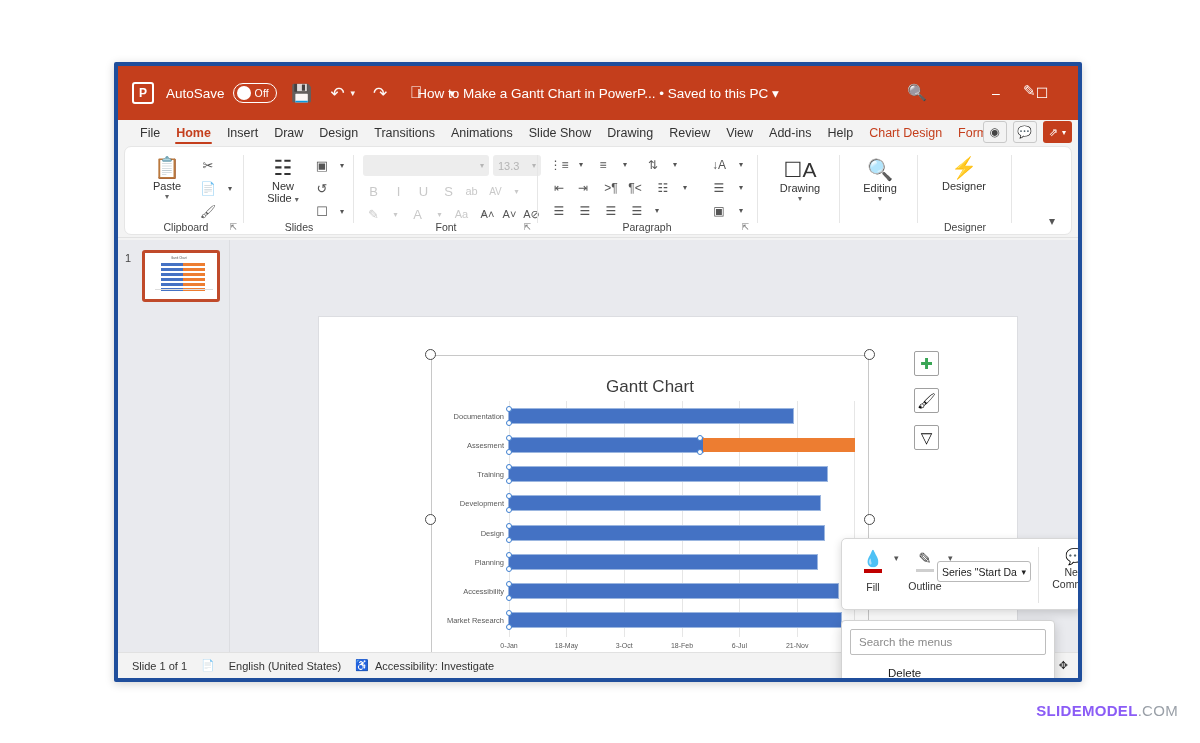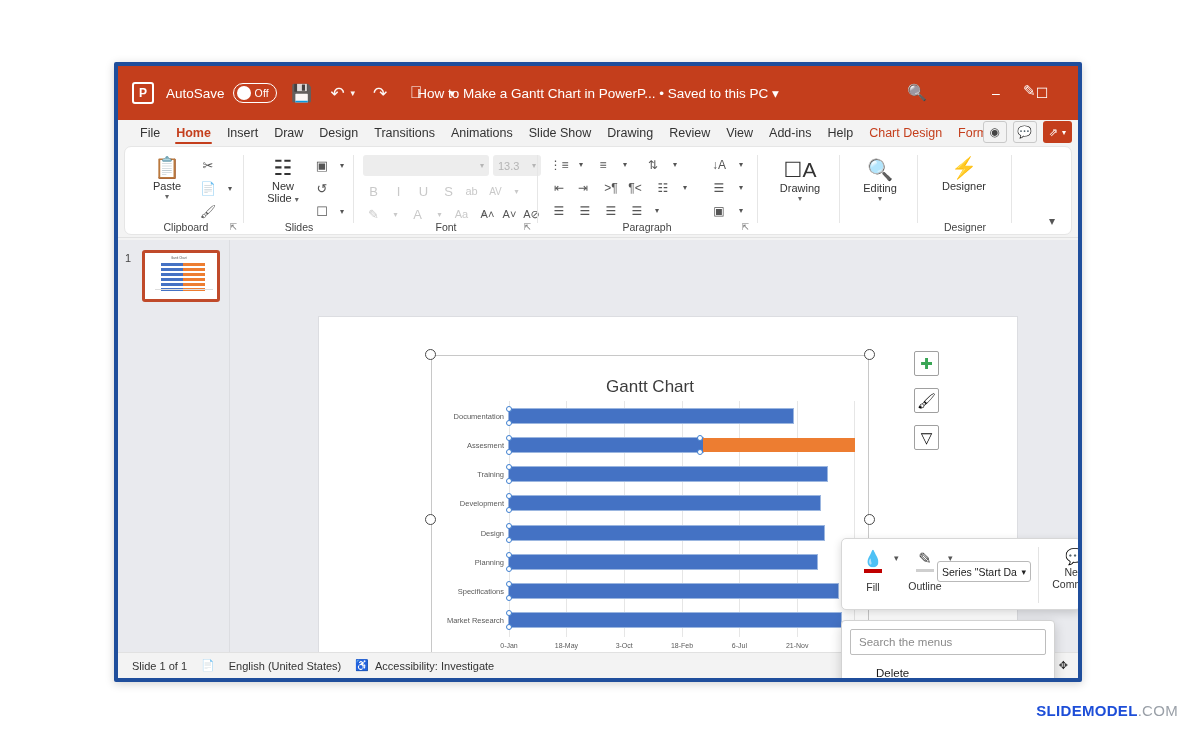--- a/index.html
+++ b/index.html
@@ -221,21 +221,21 @@
     position: absolute; left: 522px; top: 303px; width: 214px;
     background: #fff; border: 1px solid #d2d2d2; border-radius: 4px;
     box-shadow: 0 4px 12px rgba(0,0,0,.18); z-index: 50; padding-bottom: 4px;
   }
   .ctx-search {
     margin: 8px 8px 4px 8px; height: 26px; border: 1px solid #bdbdbd; border-radius: 2px;
     display: flex; align-items: center; padding: 0 8px; font-size: 11.5px; color: #8a8a8a;
   }
   .ctx-item {
     height: 28px; display: flex; align-items: center; font-size: 11.5px; color: #1b1b1b;
-    padding-left: 8px; position: relative;
+    padding-left: 20px; position: relative;
   }
   .ctx-item .ico {
     width: 22px; text-align: center; font-size: 12px; color: #3c6fb4; flex: 0 0 22px;
   }
   .ctx-item .lbl { margin-left: 4px; }
 
   
   .statusbar {
     position: absolute; left: 0; right: 0; bottom: 0; height: 26px;
     background: #f3f3f3; border-top: 1px solid #e1e1e1;
@@ -252,21 +252,21 @@
     position: absolute; left: 112px; right: 0; bottom: 26px; height: 20px;
     display: flex; align-items: center; justify-content: center; gap: 30px;
     font-size: 11px; color: #444;
   }
 
   
   .watermark {
     position: absolute; right: 22px; top: 702px; font-size: 15px;
     letter-spacing: .3px; color: #9aa0a8;
   }
-  .watermark b { color: #1d4ed8; font-weight: bold; }
+  .watermark b { color: #8b5cf6; font-weight: bold; }
 </style>
 </head>
 <body>
 
 <div id="root">
 
   <div id="ppt-window">
 
     <div class="titlebar">
       <div class="ppt-logo">P</div>
@@ -519,21 +519,21 @@
               <div class="pt-handle" style="left:-3px; top:-10px;"></div>
               <div class="pt-handle" style="left:-3px; top:4px;"></div>
             </div>
             <div style="position:absolute; left:0; right:0; top:68.2%;">
               <span class="cat-label">Planning</span>
               <div class="bar blue sel" style="left:0; width:89%;"></div>
               <div class="pt-handle" style="left:-3px; top:-10px;"></div>
               <div class="pt-handle" style="left:-3px; top:4px;"></div>
             </div>
             <div style="position:absolute; left:0; right:0; top:80.6%;">
-              <span class="cat-label">Specifications</span>
+              <span class="cat-label">Accessibility</span>
               <div class="bar blue sel" style="left:0; width:95%;"></div>
               <div class="pt-handle" style="left:-3px; top:-10px;"></div>
               <div class="pt-handle" style="left:-3px; top:4px;"></div>
             </div>
             <div style="position:absolute; left:0; right:0; top:93%;">
               <span class="cat-label">Market Research</span>
               <div class="bar blue sel" style="left:0; width:96%;"></div>
               <div class="pt-handle" style="left:-3px; top:-10px;"></div>
               <div class="pt-handle" style="left:-3px; top:4px;"></div>
             </div>

